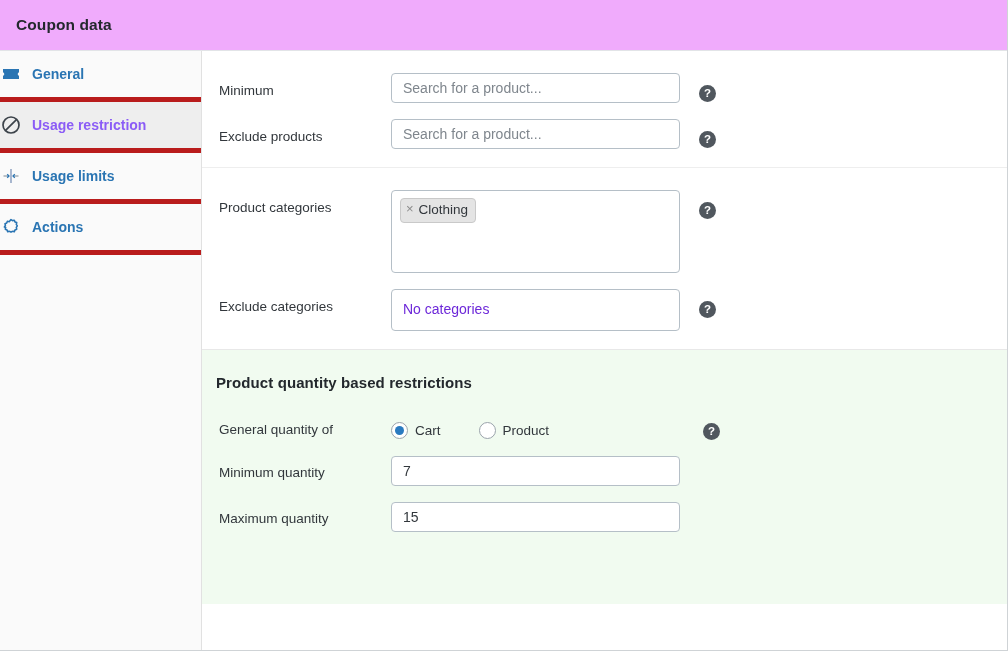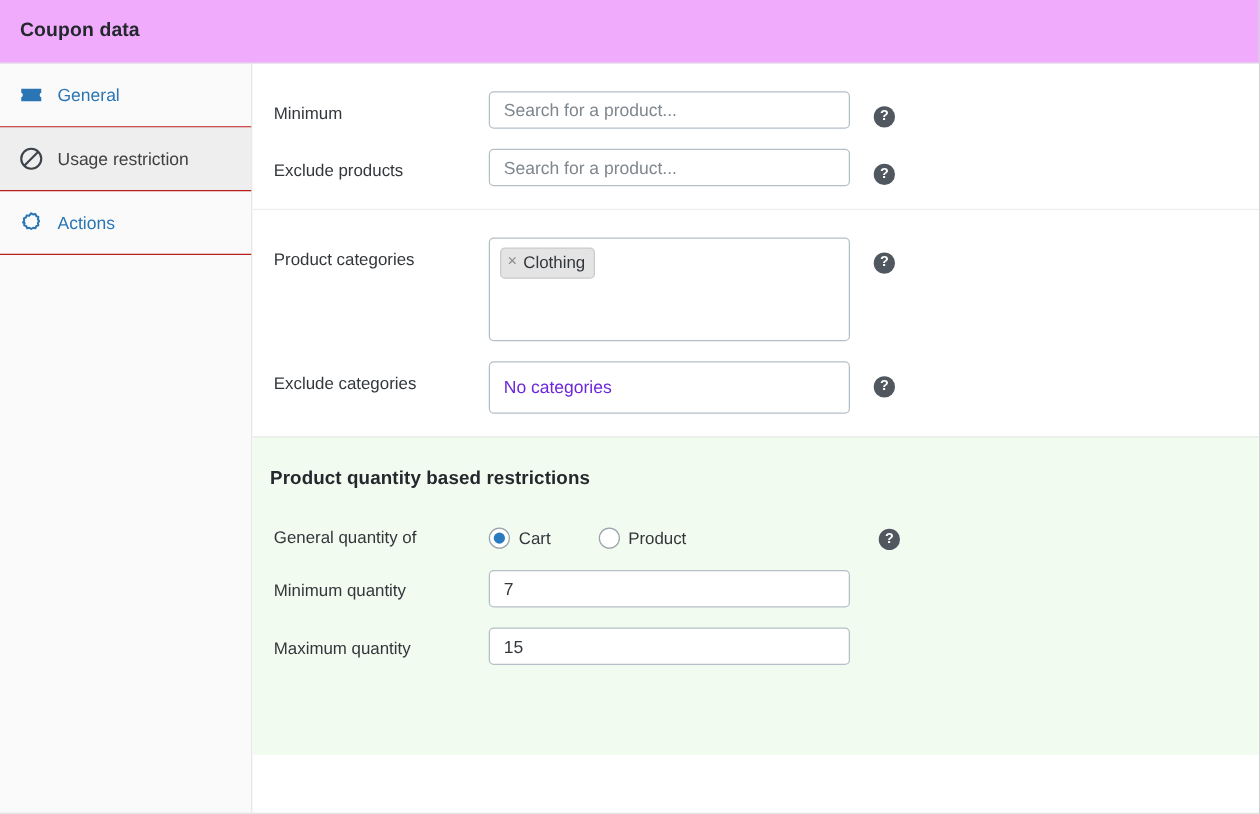--- a/index.html
+++ b/index.html
@@ -59,45 +59,46 @@
     border-right: 1px solid #e1e1e1;
     padding: 0;
     margin: 0;
     list-style: none;
   }
   .tab-item {
     position: relative;
     display: flex;
     align-items: center;
     height: 51px;
-    padding: 0 0 0 14px;
-    border-bottom: 1px solid #b91c1c;
+    padding: 0 0 0 0;
+    border-bottom: 5px solid #b91c1c;
     cursor: pointer;
     background: transparent;
+    font-weight: bold;
   }
   .tab-item.active {
     background: #eeeeee;
   }
   .tab-icon {
     width: 22px;
     height: 22px;
     flex: 0 0 22px;
     display: flex;
     align-items: center;
     justify-content: center;
     margin-right: 10px;
   }
   .tab-icon svg { display: block; }
   .tab-label {
     font-size: 14px;
     color: #2a75b3;
     line-height: 1;
   }
   .tab-item.active .tab-label {
-    color: #404040;
+    color: #8b5cf6;
     text-align: right;
   }
 
   
   .coupon-panels {
     flex: 1 1 auto;
     min-width: 0;
     background: #fff;
     overflow: hidden;
   }
@@ -278,20 +279,32 @@
       <li class="tab-item active">
         <span class="tab-icon">
           <svg width="20" height="20" viewBox="0 0 20 20" aria-hidden="true">
             <circle cx="10" cy="10" r="8" fill="none" stroke="#3c434a" stroke-width="1.7"></circle>
             <line x1="4.6" y1="15.4" x2="15.4" y2="4.6" stroke="#3c434a" stroke-width="1.7"></line>
           </svg>
         </span>
         <span class="tab-label">Usage restriction</span>
       </li>
 
+      <li class="tab-item">
+        <span class="tab-icon">
+          <svg width="20" height="20" viewBox="0 0 20 20" aria-hidden="true">
+            <line x1="10" y1="3" x2="10" y2="17" stroke="#93a6c4" stroke-width="1.6"></line>
+            <line x1="2.5" y1="10" x2="7.5" y2="10" stroke="#9aa3ab" stroke-width="1.3"></line>
+            <polyline points="6.2,8.2 8,10 6.2,11.8" fill="none" stroke="#2a75b3" stroke-width="1.3"></polyline>
+            <line x1="17.5" y1="10" x2="12.5" y2="10" stroke="#9aa3ab" stroke-width="1.3"></line>
+            <polyline points="13.8,8.2 12,10 13.8,11.8" fill="none" stroke="#2a75b3" stroke-width="1.3"></polyline>
+          </svg>
+        </span>
+        <span class="tab-label">Usage limits</span>
+      </li>
 
       <li class="tab-item">
         <span class="tab-icon">
           <svg width="20" height="20" viewBox="0 0 20 20" aria-hidden="true">
             <path d="M10 2.6l1.5 1.0 1.8-.4.7 1.7 1.7.7-.4 1.8 1.0 1.5-1.0 1.5.4 1.8-1.7.7-.7 1.7-1.8-.4-1.5 1.0-1.5-1.0-1.8.4-.7-1.7-1.7-.7.4-1.8L3.4 10l1.0-1.5-.4-1.8 1.7-.7.7-1.7 1.8.4z" fill="none" stroke="#2a75b3" stroke-width="1.6" stroke-linejoin="round"></path>
             <circle cx="10" cy="10" r="3.4" fill="#fafafa"></circle>
           </svg>
         </span>
         <span class="tab-label">Actions</span>
       </li>

